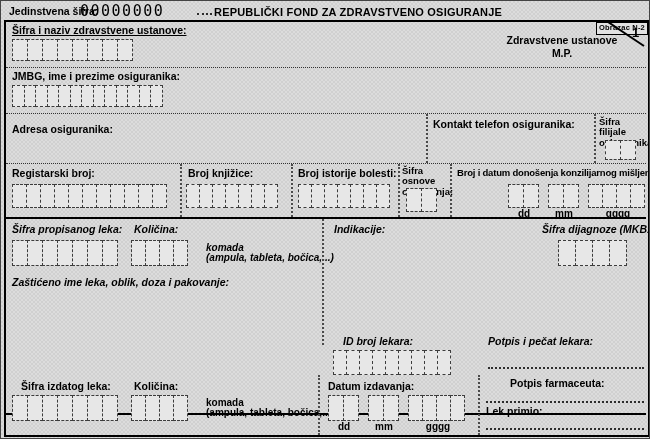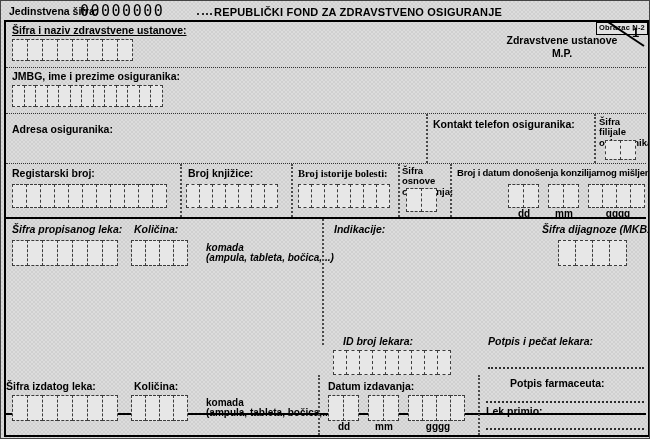--- a/index.html
+++ b/index.html
@@ -120,21 +120,21 @@
       <div class="cells" style="left:180px;top:20px;--w:14px;--h:24px;">
           <div class="cell"></div>
           <div class="cell"></div>
           <div class="cell"></div>
           <div class="cell"></div>
           <div class="cell"></div>
           <div class="cell"></div>
           <div class="cell"></div>
         </div>
       <div class="vline" style="left:285px;top:0;height:53px;"></div>
-      <div class="label" style="left:292px;top:4px;font-family:Liberation Serif, serif;">Broj istorije bolesti:</div>
+      <div class="label" style="left:292px;top:4px;">Broj istorije bolesti:</div>
       <div class="cells" style="left:292px;top:20px;--w:14px;--h:24px;">
           <div class="cell"></div>
           <div class="cell"></div>
           <div class="cell"></div>
           <div class="cell"></div>
           <div class="cell"></div>
           <div class="cell"></div>
           <div class="cell"></div>
         </div>
       <div class="vline" style="left:392px;top:0;height:53px;"></div>
@@ -186,38 +186,39 @@
       <div class="label" style="left:200px;top:33px;font-size:10px;">(ampula, tableta, bočica,...)</div>
       <div class="vline" style="left:316px;top:0;height:126px;"></div>
       <div class="label" style="left:328px;top:5px;">Indikacije:</div>
       <div class="label" style="left:536px;top:5px;">Šifra dijagnoze (MKB10):</div>
       <div class="cells" style="left:552px;top:21px;--w:18px;--h:26px;">
           <div class="cell"></div>
           <div class="cell"></div>
           <div class="cell"></div>
           <div class="cell"></div>
         </div>
+      <div class="label" style="left:6px;top:58px;">Zaštićeno ime leka, oblik, doza i pakovanje:</div>
       <div class="label" style="left:337px;top:117px;">ID broj lekara:</div>
       <div class="cells" style="left:327px;top:131px;--w:14px;--h:25px;">
           <div class="cell"></div>
           <div class="cell"></div>
           <div class="cell"></div>
           <div class="cell"></div>
           <div class="cell"></div>
           <div class="cell"></div>
           <div class="cell"></div>
           <div class="cell"></div>
           <div class="cell"></div>
         </div>
       <div class="label" style="left:482px;top:117px;">Potpis i pečat lekara:</div>
       <div class="dotline" style="left:482px;top:148px;width:156px;"></div>
     </div>
 
     <div class="section" style="top:353px;height:60px;">
-      <div class="label" style="left:0;top:6px;">Šifra izdatog leka:</div>
+      <div class="label" style="left:15px;top:6px;">Šifra izdatog leka:</div>
       <div class="cells" style="left:6px;top:20px;--w:16px;--h:26px;">
           <div class="cell"></div>
           <div class="cell"></div>
           <div class="cell"></div>
           <div class="cell"></div>
           <div class="cell"></div>
           <div class="cell"></div>
           <div class="cell"></div>
         </div>
       <div class="label" style="left:128px;top:6px;">Količina:</div>

